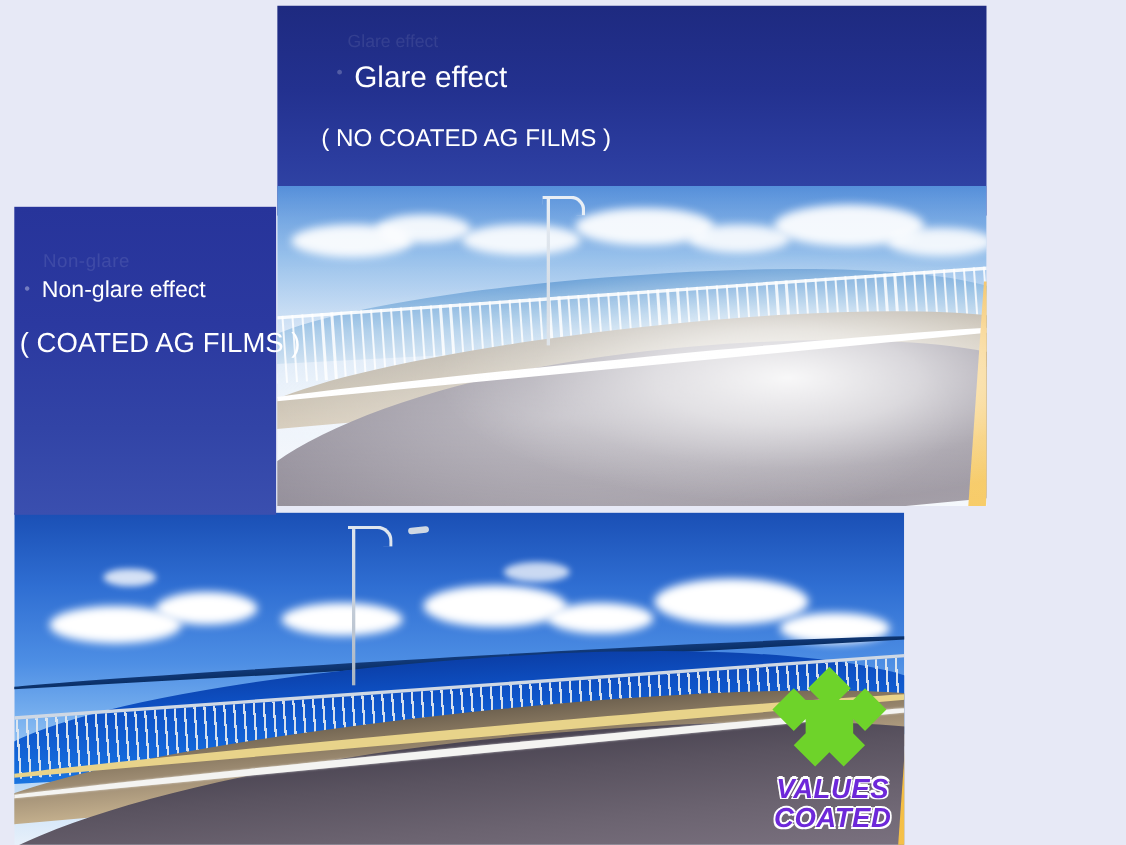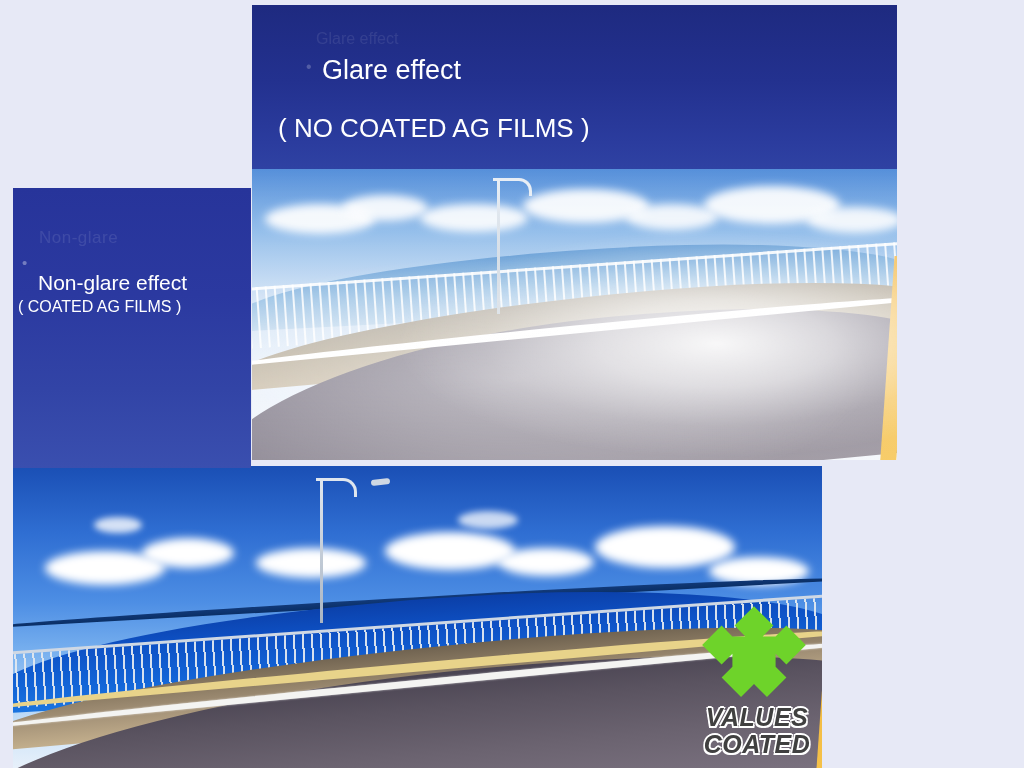--- a/index.html
+++ b/index.html
@@ -150,36 +150,36 @@
     letter-spacing:.5px;
   }
 
   
   .cap-title{
     position:absolute;color:#ffffff;font-weight:400;white-space:nowrap;
   }
   .cap-sub{
     position:absolute;color:#ffffff;font-weight:400;white-space:nowrap;
   }
-  #t-left-title{left:38px;top:252px;font-size:21px;margin-top:19px;}
-  #t-left-sub{left:18px;top:298px;font-size:16px;}
+  #t-left-title{left:38px;top:252px;font-size:21px;}
+  #t-left-sub{left:18px;top:298px;font-size:25px;}
   #t-left-mark{position:absolute;left:22px;top:254px;font-size:15px;color:rgba(255,255,255,.35);}
 
   #t-top-title{left:322px;top:55px;font-size:27px;}
-  #t-top-sub{left:278px;top:113px;font-size:26px;}
+  #t-top-sub{left:292px;top:113px;font-size:22px;}
   #t-top-mark{position:absolute;left:306px;top:58px;font-size:16px;color:rgba(255,255,255,.22);}
   #t-top-ghost{position:absolute;left:316px;top:30px;font-size:16px;color:rgba(255,255,255,.09);}
 
   
   #logo{position:absolute;left:692px;top:604px;width:130px;height:164px;}
   #logo .diamond-wrap{position:absolute;left:8px;top:0;width:108px;height:108px;}
   #logo .brand{
     position:absolute;left:0;top:100px;width:130px;text-align:center;
     font-weight:700;font-style:italic;font-size:25px;line-height:27px;
-    color:#404040;letter-spacing:.5px;
+    color:#6d28d9;letter-spacing:.5px;
     text-shadow:
       -1.5px -1.5px 0 #ffffff, 1.5px -1.5px 0 #ffffff,
       -1.5px 1.5px 0 #ffffff, 1.5px 1.5px 0 #ffffff,
       0 -2px 0 #ffffff;
   }
 </style>
 </head>
 <body>
 
 <div class="stage">

